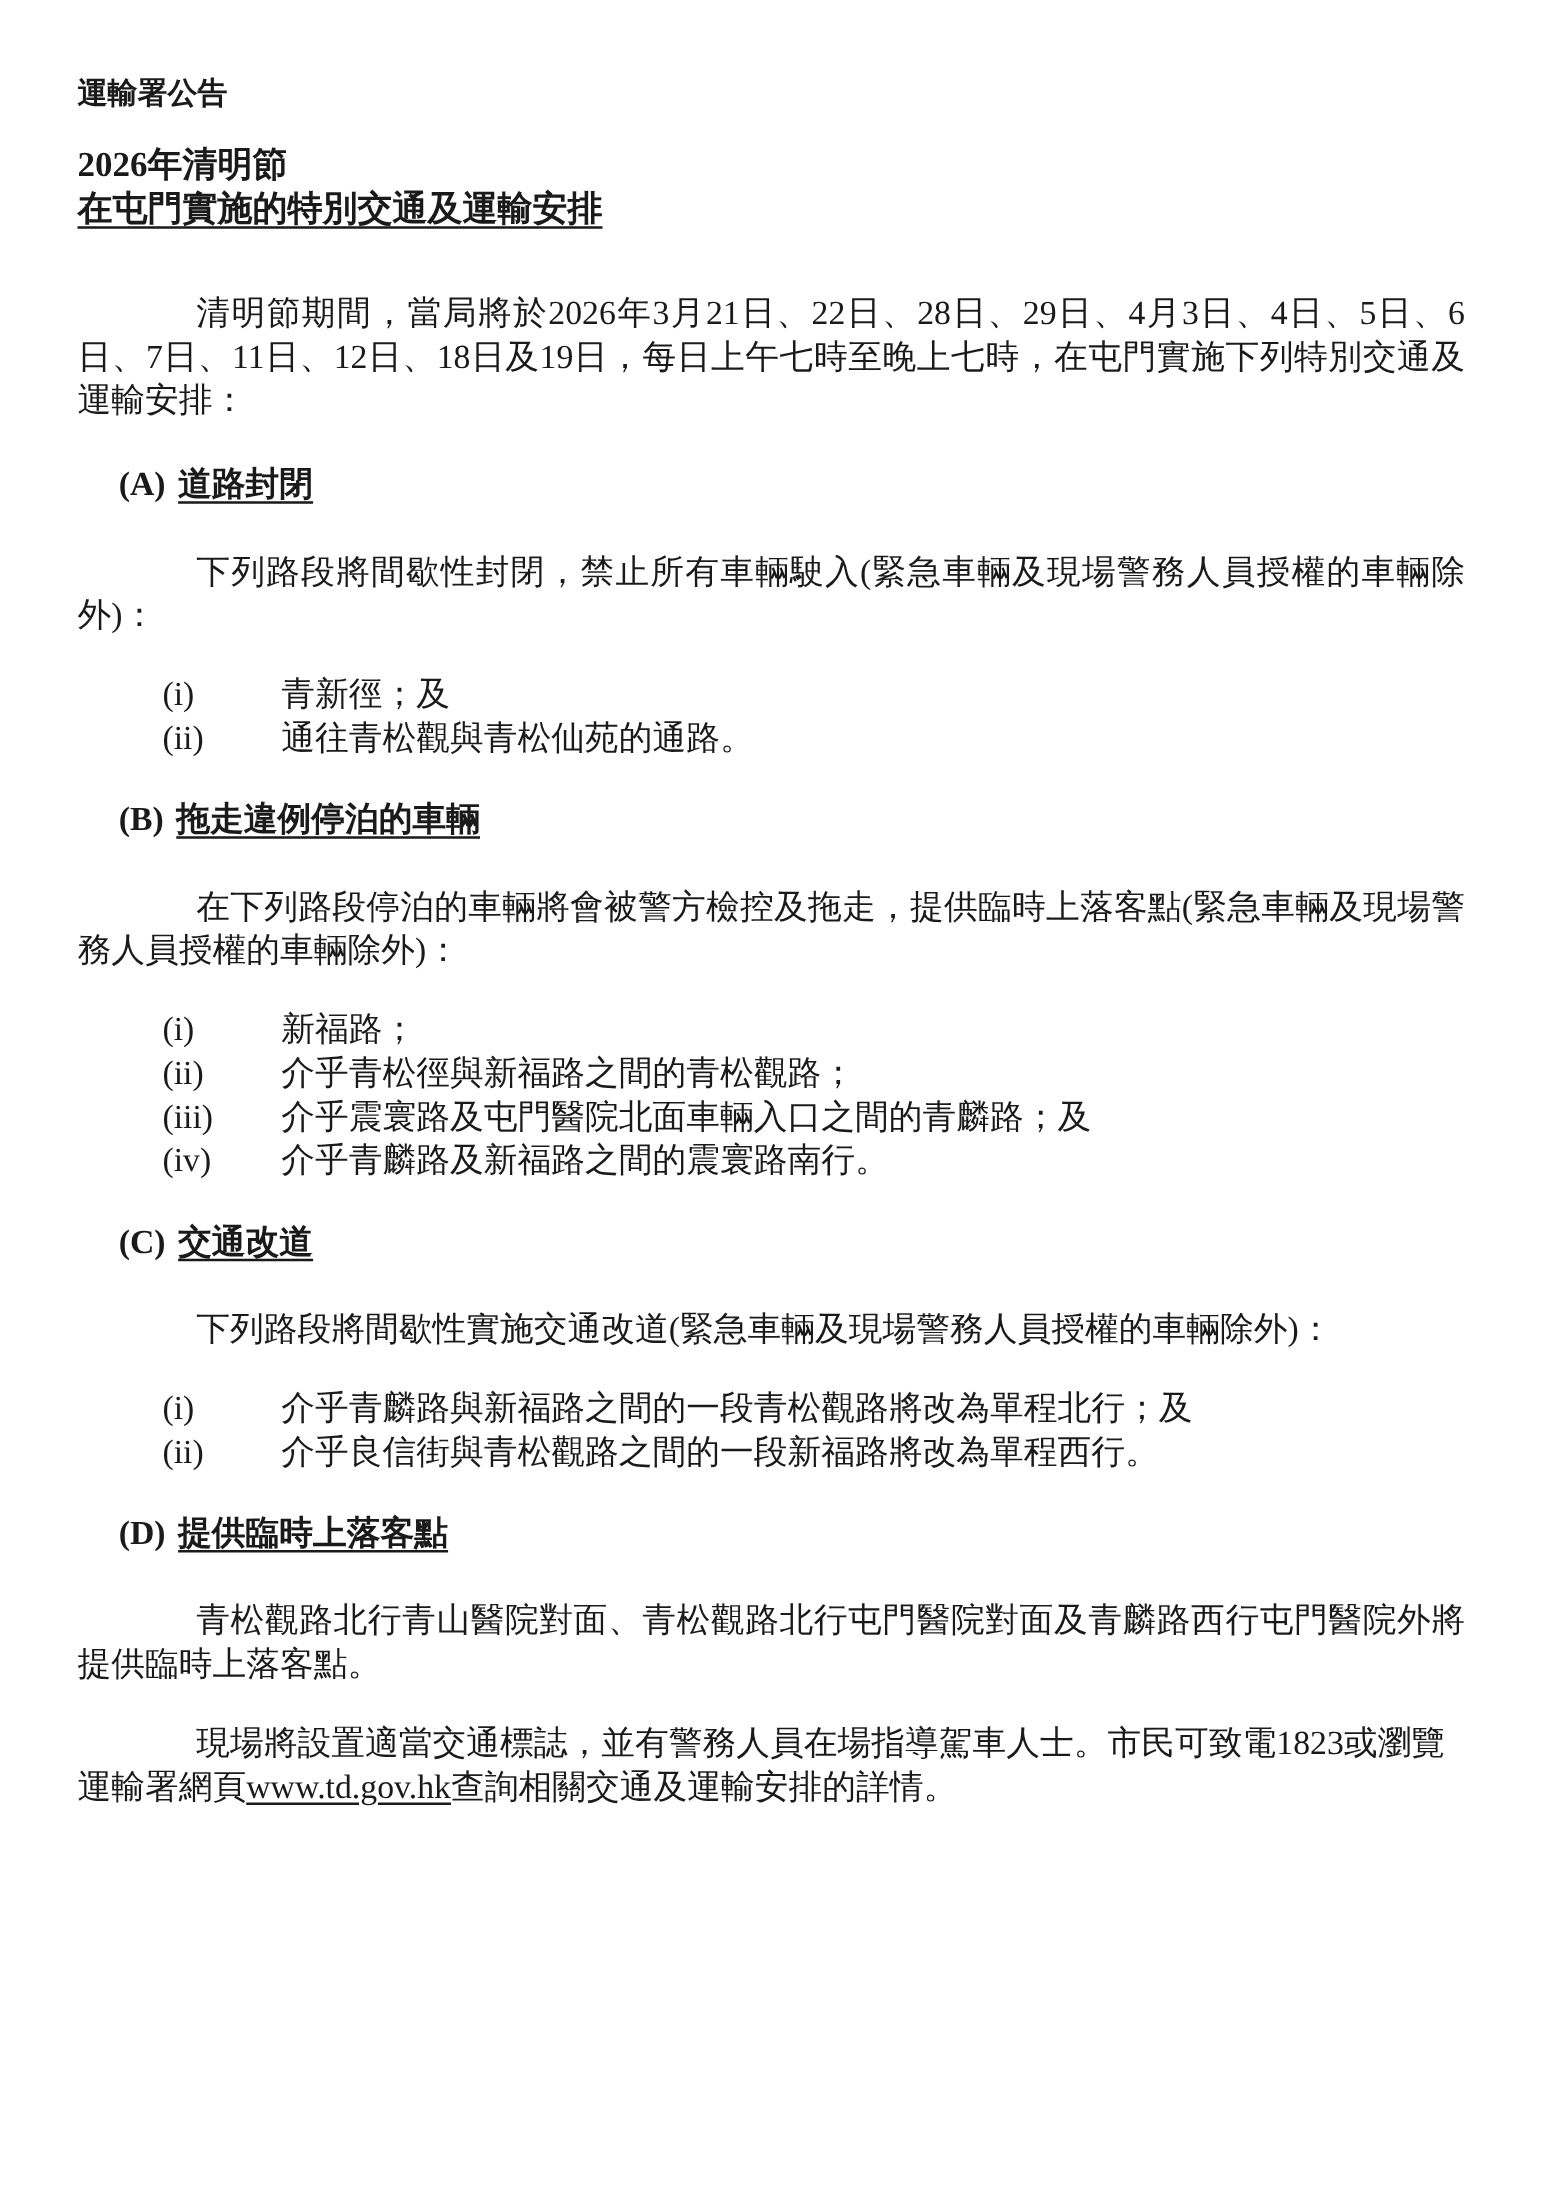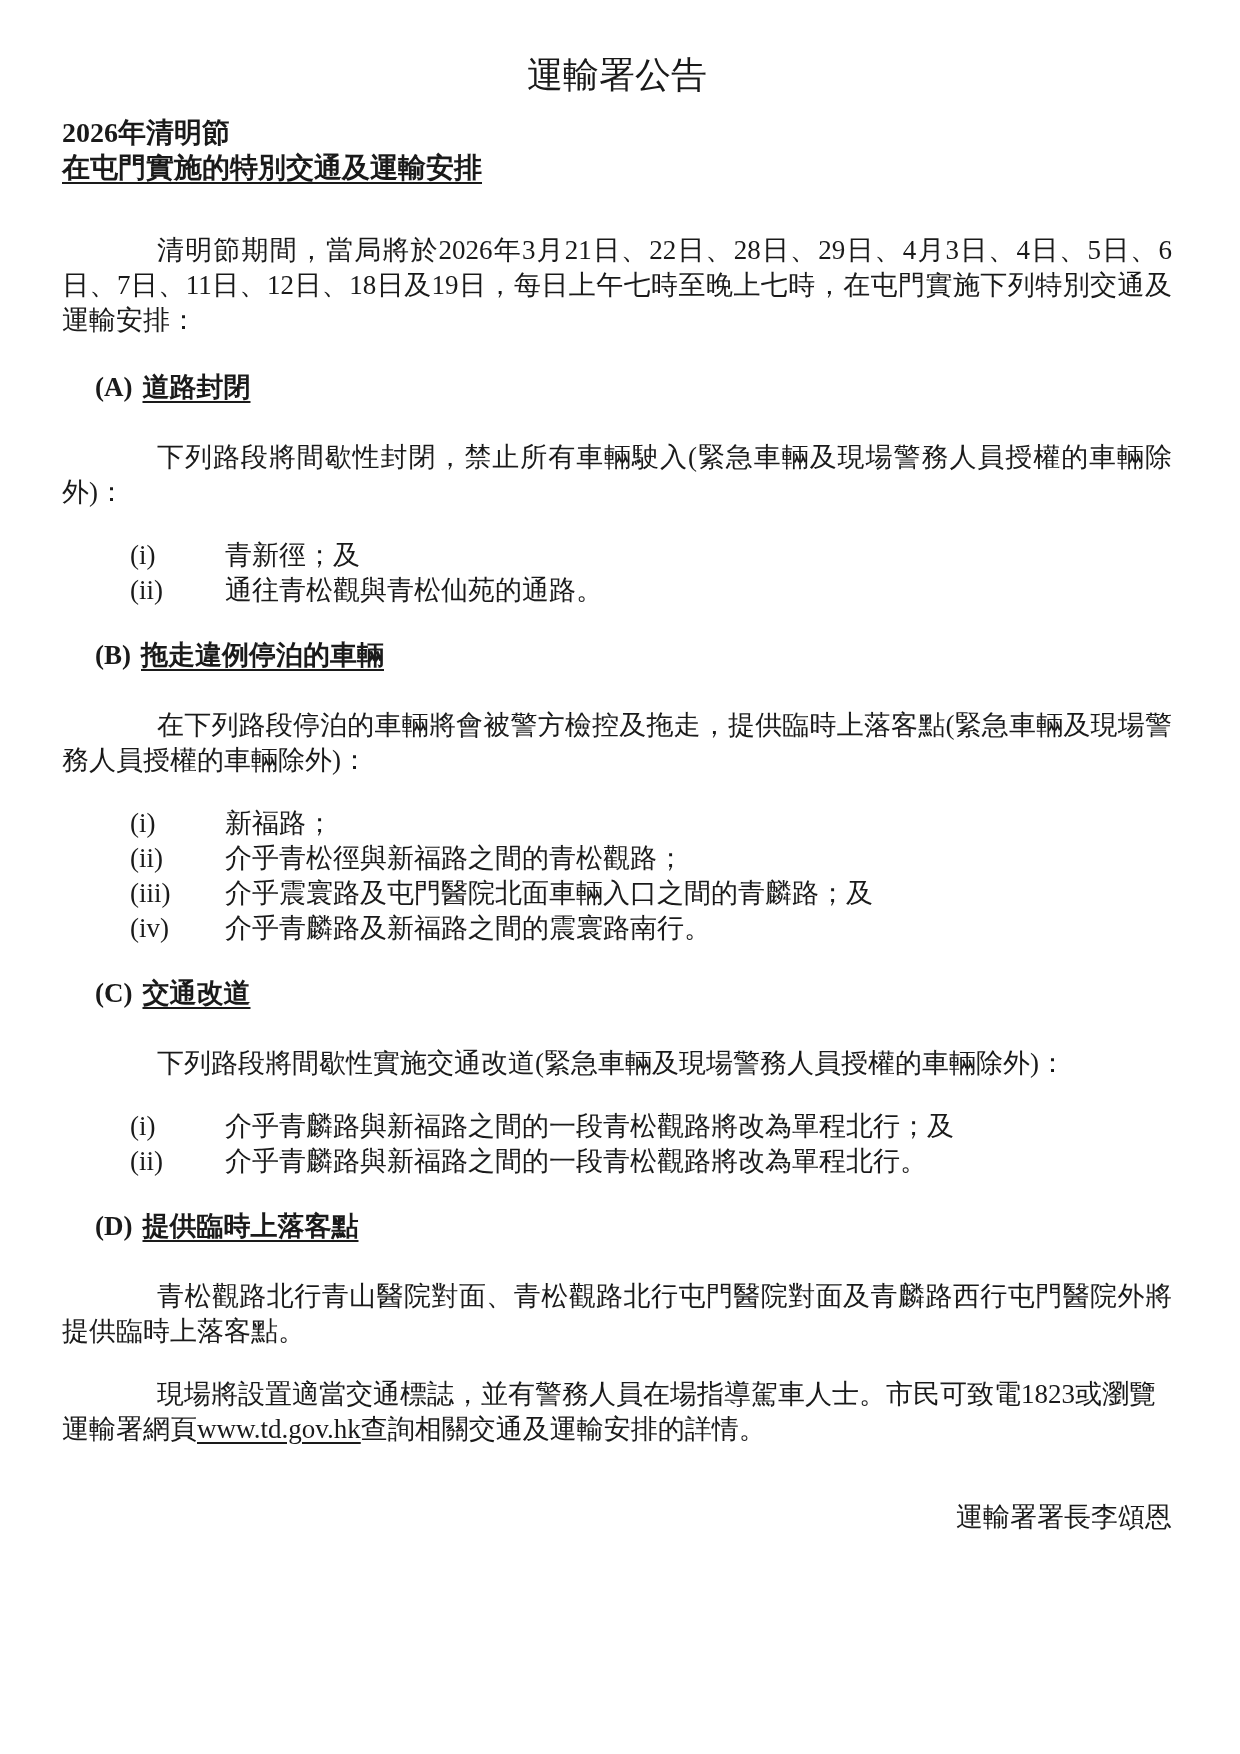--- a/index.html
+++ b/index.html
@@ -10,23 +10,23 @@
     margin: 0 auto;
     background: #ffffff;
     box-sizing: border-box;
     padding: 58px 68px 0 62px;
     font-family: "Liberation Serif", "DejaVu Serif", serif;
     color: #1a1a1a;
     font-size: 27px;
     line-height: 35px;
   }
   .org-title {
-    text-align: center;
-    font-weight: normal;
-    font-size: 36px;
+    text-align: left;
+    font-weight: bold;
+    font-size: 24px;
     margin: 0 0 22px 0;
   }
   .doc-title {
     text-align: left;
     font-weight: bold;
     font-size: 28px;
     margin: 0 0 48px 0;
   }
   .doc-title .underlined { text-decoration: underline; text-underline-offset: 5px; }
   .para {
@@ -126,28 +126,27 @@
     <span>(C)</span><span class="heading-text">交通改道</span>
   </div>
   <p class="section-body">下列路段將間歇性實施交通改道(緊急車輛及現場警務人員授權的車輛除外)：</p>
   <div class="road-list">
     <div class="list-row">
       <span class="list-num">(i)</span>
       <span class="list-text">介乎青麟路與新福路之間的一段青松觀路將改為單程北行；及</span>
     </div>
     <div class="list-row">
       <span class="list-num">(ii)</span>
-      <span class="list-text">介乎青麟路與新福路之間的一段青松觀路將改為單程北行。</span>
+      <span class="list-text">介乎良信街與青松觀路之間的一段新福路將改為單程西行。</span>
     </div>
   </div>
 
   <div class="section-heading">
     <span>(D)</span><span class="heading-text">提供臨時上落客點</span>
   </div>
   <p class="section-body">青松觀路北行青山醫院對面、青松觀路北行屯門醫院對面及青麟路西行屯門醫院外將提供臨時上落客點。</p>
 
   <p class="closing-para">
     <span>現場將設置適當交通標誌，並有警務人員在場指導駕車人士。市民可致電1823或瀏覽運輸署網頁</span><span class="web-link">www.td.gov.hk</span><span>查詢相關交通及運輸安排的詳情。</span>
   </p>
 
-  <p class="signature">運輸署署長李頌恩</p>
 
 </div>
 
 </body></html>

